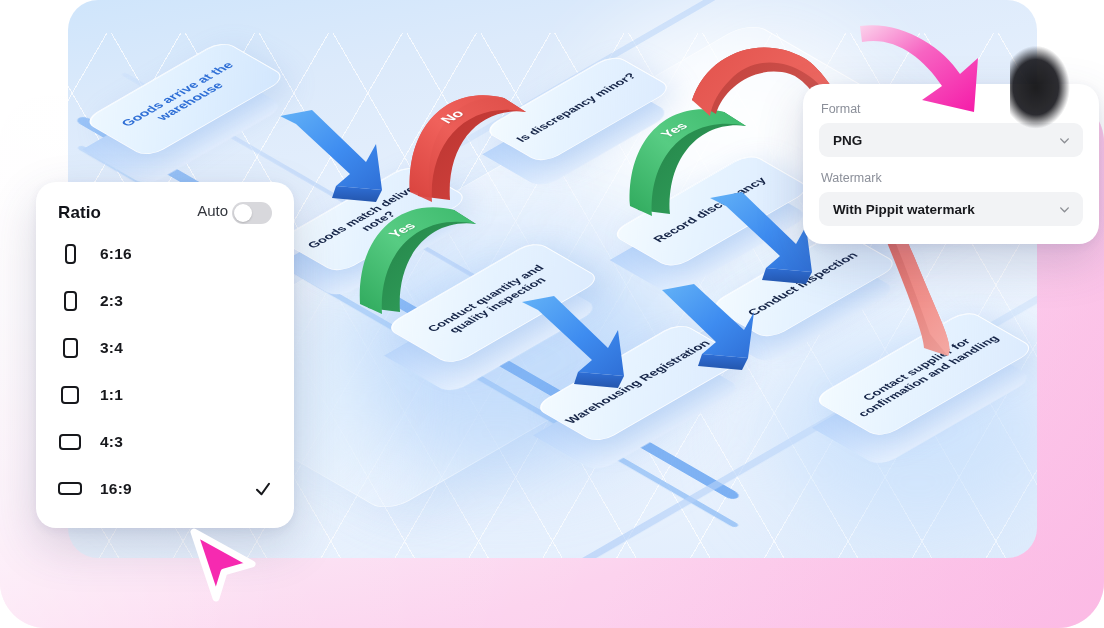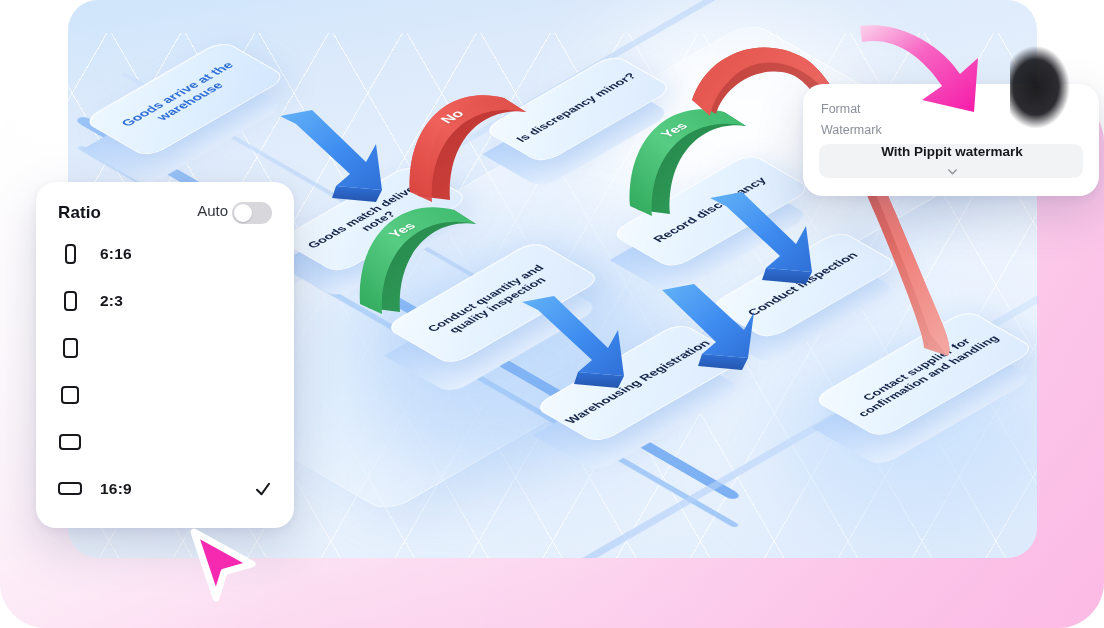--- a/index.html
+++ b/index.html
@@ -116,21 +116,21 @@
   .check{width:18px;height:18px;flex:0 0 auto;}
 
   
   #format-panel{left:803px;top:84px;width:264px;padding:16px 16px 18px;}
   .field-label{font-size:12.5px;color:#8b8f99;margin:2px 0 7px 2px;}
   .select{
     height:34px;border-radius:9px;background:#f2f3f5;
     display:flex;align-items:center;justify-content:space-between;
     padding:0 12px 0 14px;margin-bottom:14px;
   }
-  .select:last-of-type{margin-bottom:0;flex-direction:column;}
+  .select:last-of-type{margin-bottom:0;}
   .select-value{font-size:13.5px;font-weight:700;color:#17181c;}
   .chev{width:13px;height:13px;opacity:.55;}
 
   
   #cursor{position:absolute;left:176px;top:518px;width:92px;height:92px;}
   
   #pink-arrow{position:absolute;left:856px;top:12px;width:140px;height:110px;}
   
   #smudge{
     position:absolute;left:1010px;top:44px;width:86px;height:96px;
@@ -338,45 +338,54 @@
         <div class="ratio-row">
           <span class="ratio-ico">
             <span class="rbox" style="width: 13px; height: 20px;"></span>
           </span>
           <span class="ratio-label">2:3</span>
         </div>
         <div class="ratio-row">
           <span class="ratio-ico">
             <span class="rbox" style="width: 15px; height: 20px;"></span>
           </span>
+          <span class="ratio-label">3:4</span>
         </div>
         <div class="ratio-row">
           <span class="ratio-ico">
             <span class="rbox" style="width: 18px; height: 18px;"></span>
           </span>
+          <span class="ratio-label">1:1</span>
         </div>
         <div class="ratio-row">
           <span class="ratio-ico">
             <span class="rbox" style="width: 22px; height: 16px;"></span>
           </span>
+          <span class="ratio-label">4:3</span>
         </div>
         <div class="ratio-row">
           <span class="ratio-ico">
             <span class="rbox" style="width: 24px; height: 13px;"></span>
           </span>
           <span class="ratio-label">16:9</span>
           <svg class="check" viewBox="0 0 24 24" fill="none" stroke="#17181c" stroke-width="2.8" stroke-linecap="round" stroke-linejoin="round">
             <polyline points="4,13 10,19 20,5"></polyline>
           </svg>
         </div>
       </div>
   </div>
 
   <div class="panel" id="format-panel">
     <div class="field-label">Format</div>
+    <div class="select">
+      <span class="select-value">PNG</span>
+      <svg class="chev" viewBox="0 0 24 24" fill="none" stroke="#3a3d45" stroke-width="2.6" stroke-linecap="round" stroke-linejoin="round">
+          <polyline points="5,9 12,16 19,9"></polyline>
+        </svg>
+    </div>
     <div class="field-label">Watermark</div>
     <div class="select">
       <span class="select-value">With Pippit watermark</span>
       <svg class="chev" viewBox="0 0 24 24" fill="none" stroke="#3a3d45" stroke-width="2.6" stroke-linecap="round" stroke-linejoin="round">
           <polyline points="5,9 12,16 19,9"></polyline>
         </svg>
     </div>
   </div>
 
   <div id="smudge"></div>

